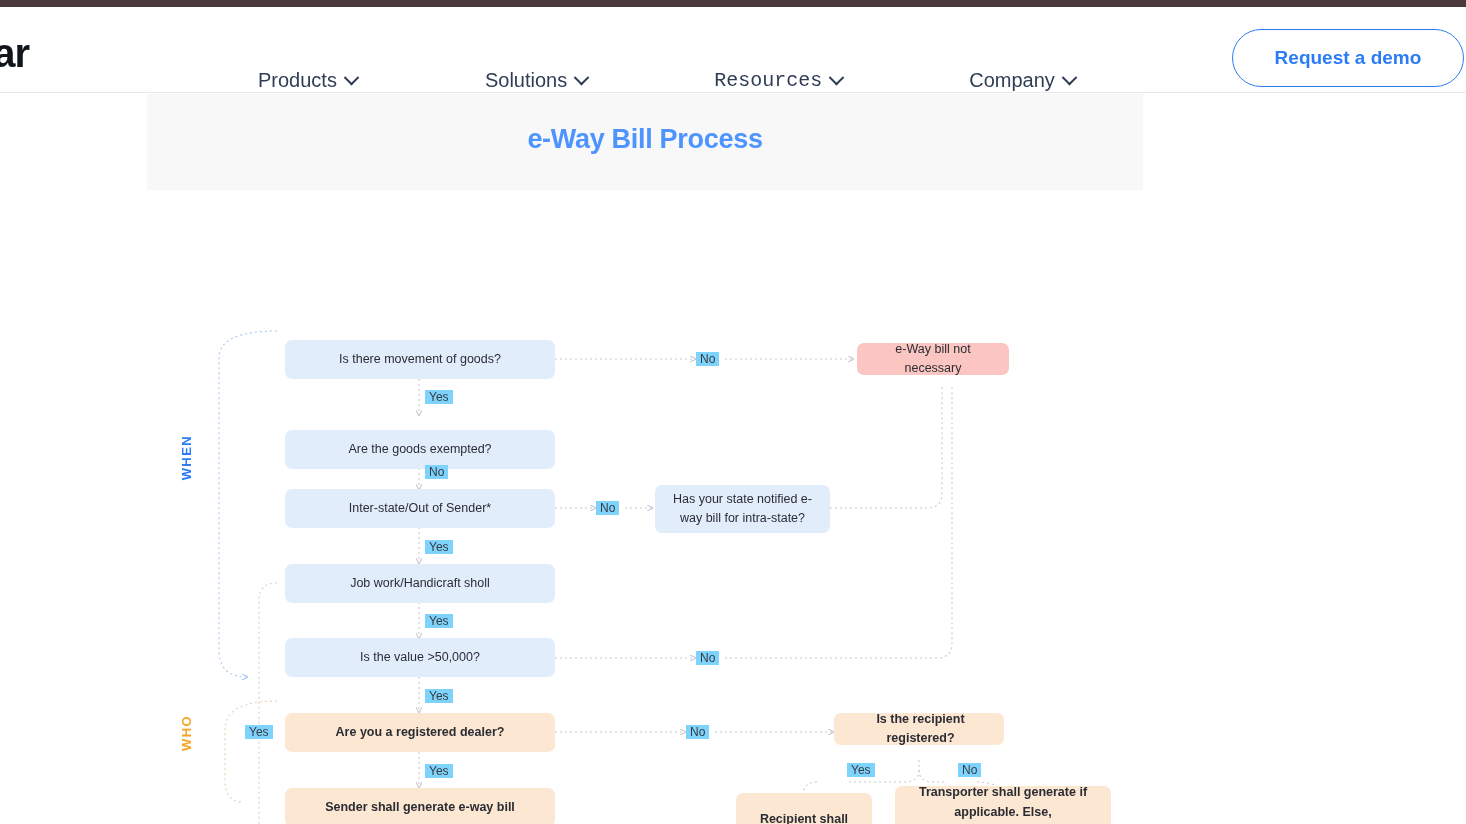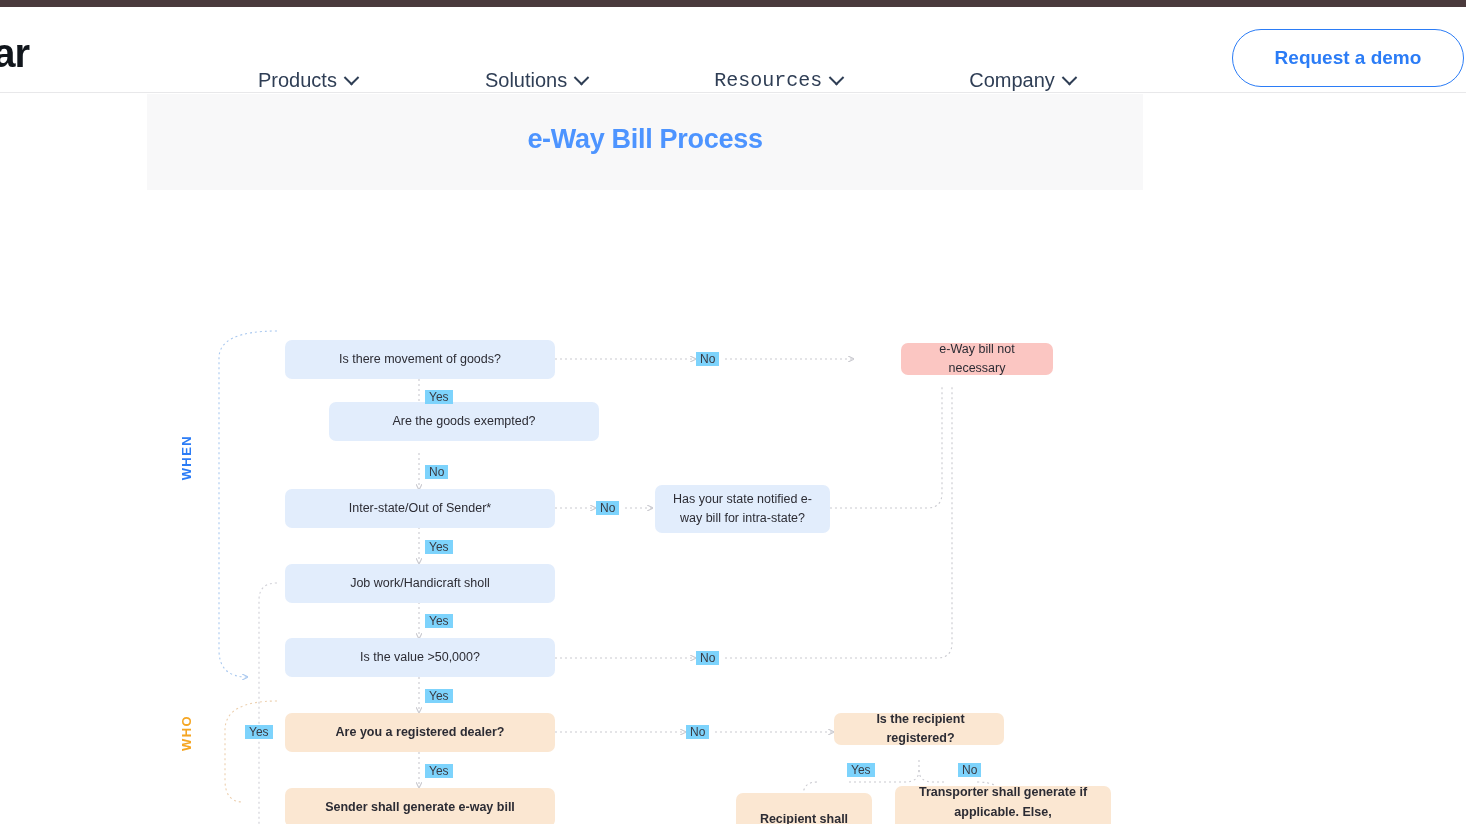--- a/index.html
+++ b/index.html
@@ -110,21 +110,21 @@
     position:absolute;
     border-radius:7px;
     display:flex; align-items:center; justify-content:center;
     text-align:center;
     font-size:12.5px; line-height:1.55;
     color:#2c2c34;
     padding:6px 10px;
   }
   .node.blue  { background:#e2edfc; }
   .node.peach { background:#fbe7d2;font-weight:bold; }
-  .node.red   { background:#fbc6c2;margin-left:44px; }
+  .node.red   { background:#fbc6c2; }
 
   
   .elabel {
     position:absolute; font-size:12px; color:#3a3a42; background:#7dd3fc;
     padding:0 4px; white-space:nowrap;
   }
 
   svg.edges { position:absolute; left:0; top:0; width:1000px; height:634px; overflow:visible; }
 </style>
 </head>
@@ -249,21 +249,21 @@
         </g>
 
         <g stroke="#bcb6e8" stroke-width="1.1" stroke-dasharray="2,3" fill="none">
           <path d="M130,668 Q74,668 74,695 L74,634"></path>
           <path d="M74,668 L74,634"></path>
         </g>
       </svg>
 
       <div class="node blue" style="left:138px; top:150px; width:270px; height:39px;">Is there movement of goods?</div>
 
-      <div class="node blue" style="left:138px; top:212px; width:270px; height:39px;margin-left:44px;">Are the goods exempted?</div>
+      <div class="node blue" style="left:138px; top:240px; width:270px; height:39px;">Are the goods exempted?</div>
 
       <div class="node blue" style="left:138px; top:299px; width:270px; height:39px;">Inter-state/Out of Sender*</div>
 
       <div class="node blue" style="left:138px; top:374px; width:270px; height:39px;">Job work/Handicraft sholl</div>
 
       <div class="node blue" style="left:138px; top:448px; width:270px; height:39px;">Is the value &gt;50,000?</div>
 
       <div class="node peach" style="left:138px; top:523px; width:270px; height:39px;">Are you a registered dealer?</div>
 
       <div class="node peach" style="left:138px; top:598px; width:270px; height:39px;">Sender shall generate e-way bill</div>

